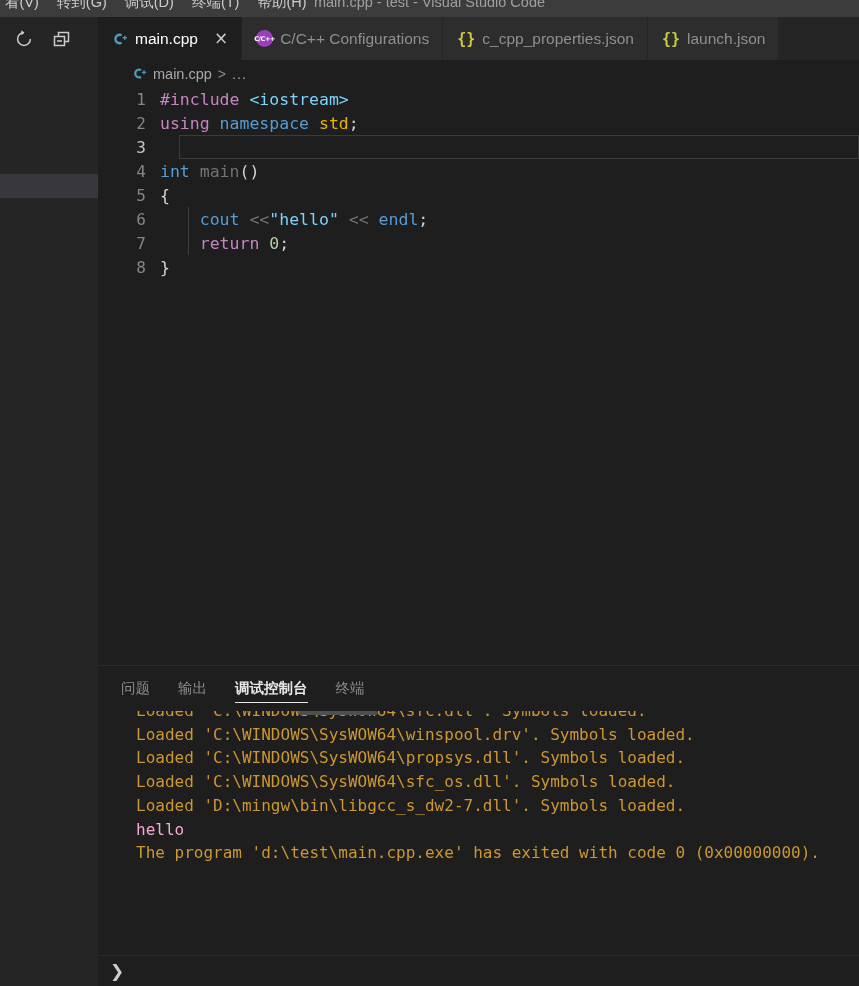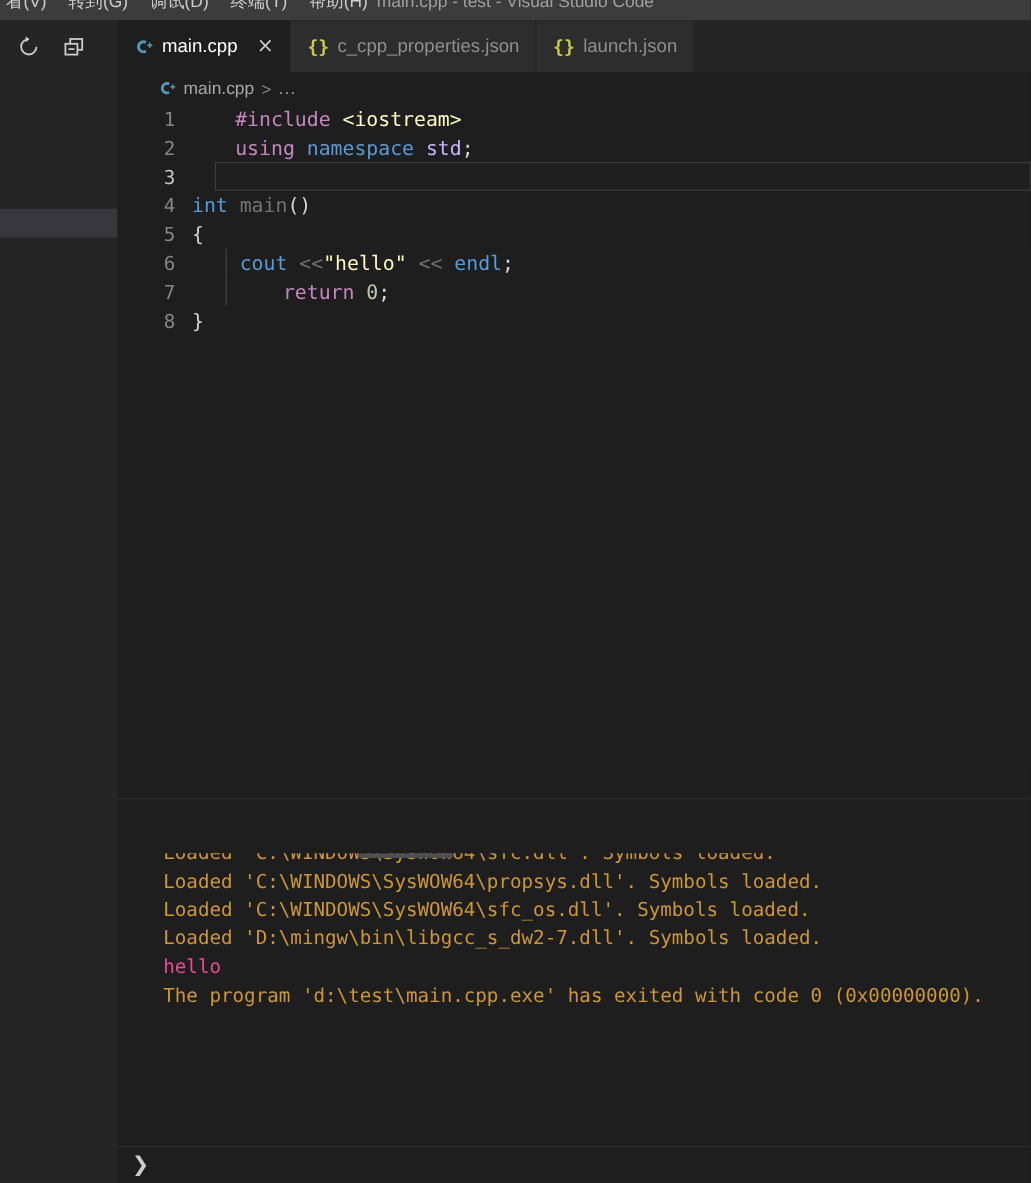--- a/index.html
+++ b/index.html
@@ -104,24 +104,24 @@
   .ltext { white-space: pre; color: #d4d4d4; position: relative; }
   .cur-box {
     position: absolute; left: 81px; right: 0; top: 0; height: 24px;
     border: 1px solid #3b3b3b; pointer-events: none;
   }
   .indent-guide {
     position: absolute; left: 90px; top: 0; width: 1px; height: 24px;
     background: #404040;
   }
   
-  .t-pre  { color: #c586c0; margin-left: 36px; }
-  .t-str  { color: #fef9c3; }
+  .t-pre  { color: #c586c0; }
+  .t-str  { color: #7dd3fc; }
   .t-kw   { color: #569cd6; }
-  .t-type { color: #c4b5fd; }
+  .t-type { color: #eab308; }
   .t-fn   { color: #737373; }
   .t-plain{ color: #d4d4d4; }
   .t-num  { color: #b5cea8; }
 
   
   .panel {
     position: absolute; left: 98px; top: 665px; width: 761px; height: 321px;
     background: #1e1e1e; border-top: 1px solid #2b2b2b;
   }
   .panel-tabs {
@@ -142,21 +142,21 @@
     overflow: hidden; padding-left: 38px;
   }
   .scroll-handle {
     position: absolute; left: 200px; top: 0px; width: 80px; height: 4px;
     background: #4f4f4f; border-radius: 2px;
   }
   .cline {
     font-family: "DejaVu Sans Mono", monospace; font-size: 16px;
     line-height: 23.7px; color: #cd9731; white-space: pre;
   }
-  .cline.out { color: #ec4899; }
+  .cline.out { color: #f9a8d4; }
   .repl-input {
     position: absolute; left: 0; bottom: 0; width: 761px; height: 31px;
     border-top: 1px solid #2b2b2b; display: flex; align-items: center;
     padding-left: 12px;
   }
   .repl-chevron {
     color: #cccccc; font-size: 17px; font-family: "DejaVu Sans", sans-serif;
     font-weight: bold;
   }
 </style>
@@ -201,20 +201,24 @@
         <svg width="16" height="16" viewBox="0 0 16 16">
           <path d="M9.6 4.3 A4.2 4.2 0 1 0 9.6 11.7" fill="none" stroke="#519aba" stroke-width="2.4"></path>
           <rect x="10.6" y="6.1" width="4.4" height="1.3" fill="#519aba"></rect>
           <rect x="12.15" y="4.55" width="1.3" height="4.4" fill="#519aba"></rect>
         </svg>
       </span>
       <span class="tab-label">main.cpp</span>
       <span class="tab-close">×</span>
     </div>
     <div class="tab">
+      <span class="cfg-icon">C/C++</span>
+      <span class="tab-label">C/C++ Configurations</span>
+    </div>
+    <div class="tab">
       <span class="json-icon">{}</span>
       <span class="tab-label">c_cpp_properties.json</span>
     </div>
     <div class="tab">
       <span class="json-icon">{}</span>
       <span class="tab-label">launch.json</span>
     </div>
   </div>
 
   <div class="breadcrumb">
@@ -264,24 +268,31 @@
           <div class="indent-guide"></div>
         </div>
         <div class="code-line">
           <div class="lnum">8</div>
           <div class="ltext"><span class="t-plain">}</span></div>
         </div>
       </div>
   </div>
 
   <div class="panel">
+    <div class="panel-tabs">
+      <div class="panel-tab">问题</div>
+      <div class="panel-tab">输出</div>
+      <div class="panel-tab active">调试控制台</div>
+      <div class="panel-tab">终端</div>
+    </div>
     <div class="console">
       <div class="scroll-handle"></div>
       <div id="console-lines" style="margin-top:-12px;">
           <div class="cline">Loaded 'C:\WINDOWS\SysWOW64\sfc.dll'. Symbols loaded.</div>
+          <div class="cline">Loaded 'C:\WINDOWS\SysWOW64\winspool.drv'. Symbols loaded.</div>
           <div class="cline">Loaded 'C:\WINDOWS\SysWOW64\propsys.dll'. Symbols loaded.</div>
           <div class="cline">Loaded 'C:\WINDOWS\SysWOW64\sfc_os.dll'. Symbols loaded.</div>
           <div class="cline">Loaded 'D:\mingw\bin\libgcc_s_dw2-7.dll'. Symbols loaded.</div>
           <div class="cline out">hello</div>
           <div class="cline">The program 'd:\test\main.cpp.exe' has exited with code 0 (0x00000000).</div>
         </div>
     </div>
     <div class="repl-input">
       <span class="repl-chevron">❯</span>
     </div>

